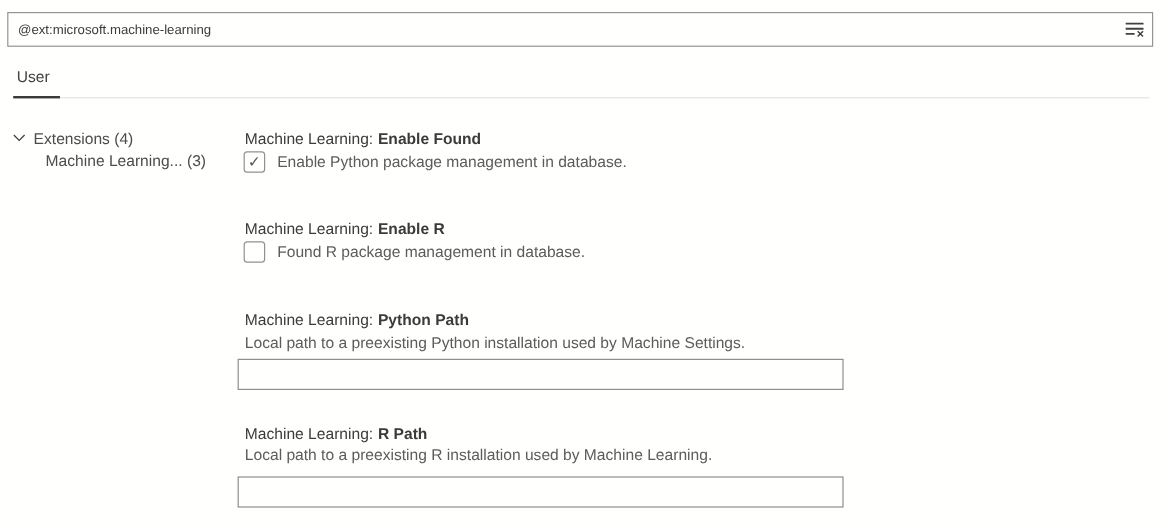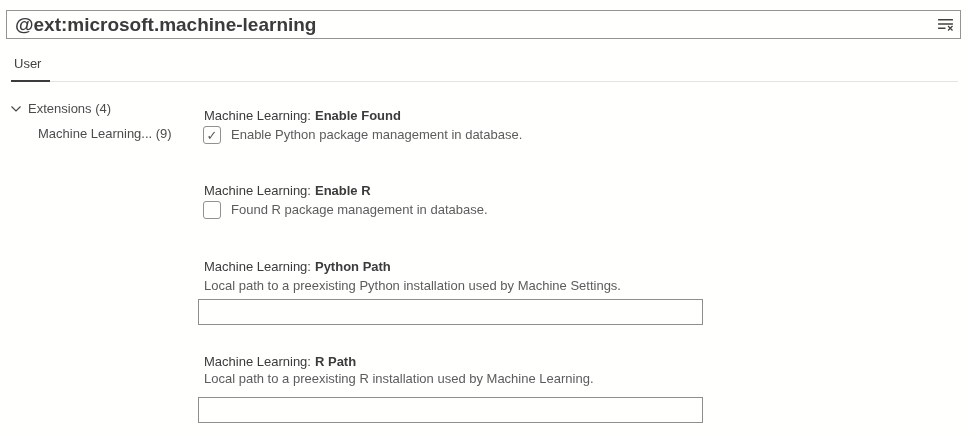--- a/index.html
+++ b/index.html
@@ -15,21 +15,21 @@
 
   
   .search-box {
     position: absolute; left: 6px; top: 10px; width: 955px; height: 29px;
     border: 1px solid #949494; background: #fffffe;
     display: flex; align-items: center;
   }
   .search-input {
     flex: 1; height: 100%; border: none; outline: none; background: transparent;
     padding: 0 8px; font-family: "Liberation Sans", sans-serif;
-    font-size: 19px; color: #3b3b3b; font-weight: bold;
+    font-size: 11px; color: #3b3b3b;
   }
   .count-badge {
     background: #616161; color: #f8f8f8; font-size: 12px; line-height: 19px;
     height: 19px; padding: 0 8px; border-radius: 2px; margin-right: 7px;
     white-space: nowrap; flex: none;
   }
   .clear-btn {
     width: 22px; height: 22px; margin-right: 4px; flex: none;
     display: flex; align-items: center; justify-content: center;
     border: none; background: transparent; cursor: pointer; padding: 0;
@@ -45,21 +45,21 @@
     background: #e4e4e4;
   }
   .tab-indicator {
     position: absolute; left: 11px; top: 80px; width: 39px; height: 2px;
     background: #3b3b3b;
   }
 
   
   .tree-row1 {
     position: absolute; left: 8px; top: 101px; height: 22px;
-    display: flex; align-items: flex-start; cursor: pointer; color: #4c4c4c;
+    display: flex; align-items: flex-end; cursor: pointer; color: #4c4c4c;
   }
   .tree-row1 .twistie { width: 20px; height: 16px; display: flex; align-items: center; }
   .tree-row2 {
     position: absolute; left: 38px; top: 122px; height: 22px;
     display: flex; align-items: center; cursor: pointer; color: #4c4c4c;
   }
 
   
   .s-title { position: absolute; left: 204px; line-height: 18px; color: #3b3b3b; }
   .s-title .s-name { font-weight: bold; margin-left: 4px; }
@@ -112,21 +112,21 @@
 
 <div class="tree-row1">
   <span class="twistie">
     <svg width="16" height="16" viewBox="0 0 16 16">
       <path d="M3.5 5.5L8 10l4.5-4.5" fill="none" stroke="#424242" stroke-width="1.1"></path>
     </svg>
   </span>
   <span>Extensions (4)</span>
 </div>
 <div class="tree-row2">
-  <span>Machine Learning... (9)</span>
+  <span>Machine Learning... (3)</span>
 </div>
 
 <div class="s-title t1"><span>Machine Learning:</span><span class="s-name">Enable Found</span></div>
 <div class="check-row r1">
   <span class="checkbox">
       <span class="mark">✓</span>
     </span>
   <span class="check-desc">Enable Python package management in database.</span>
 </div>
 

